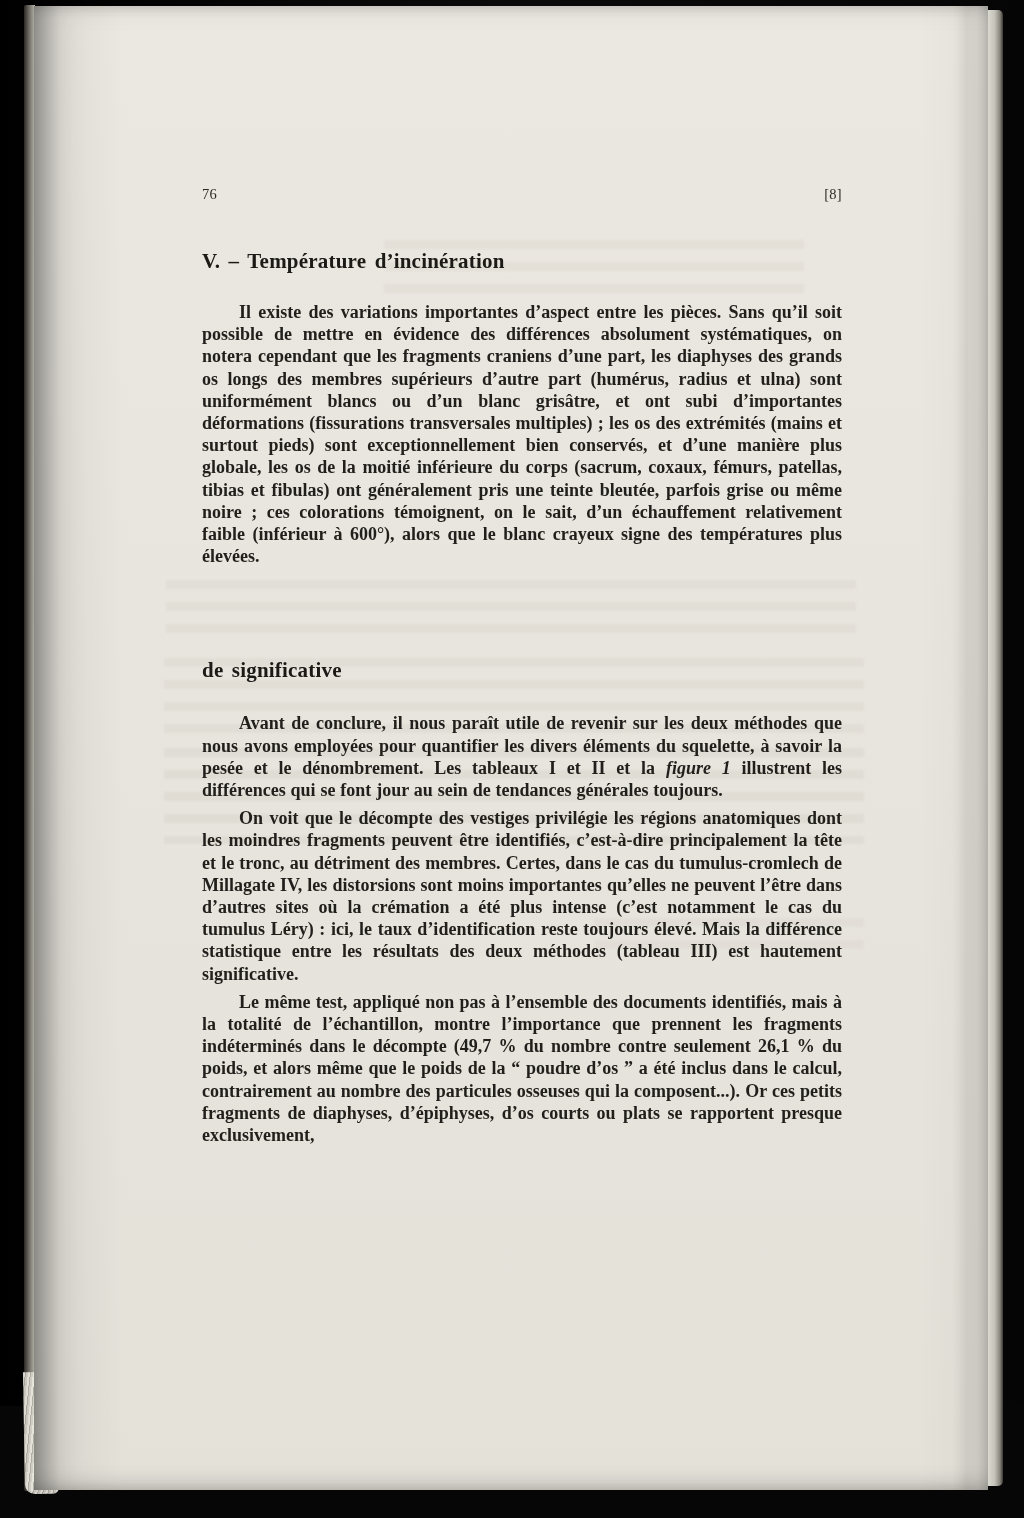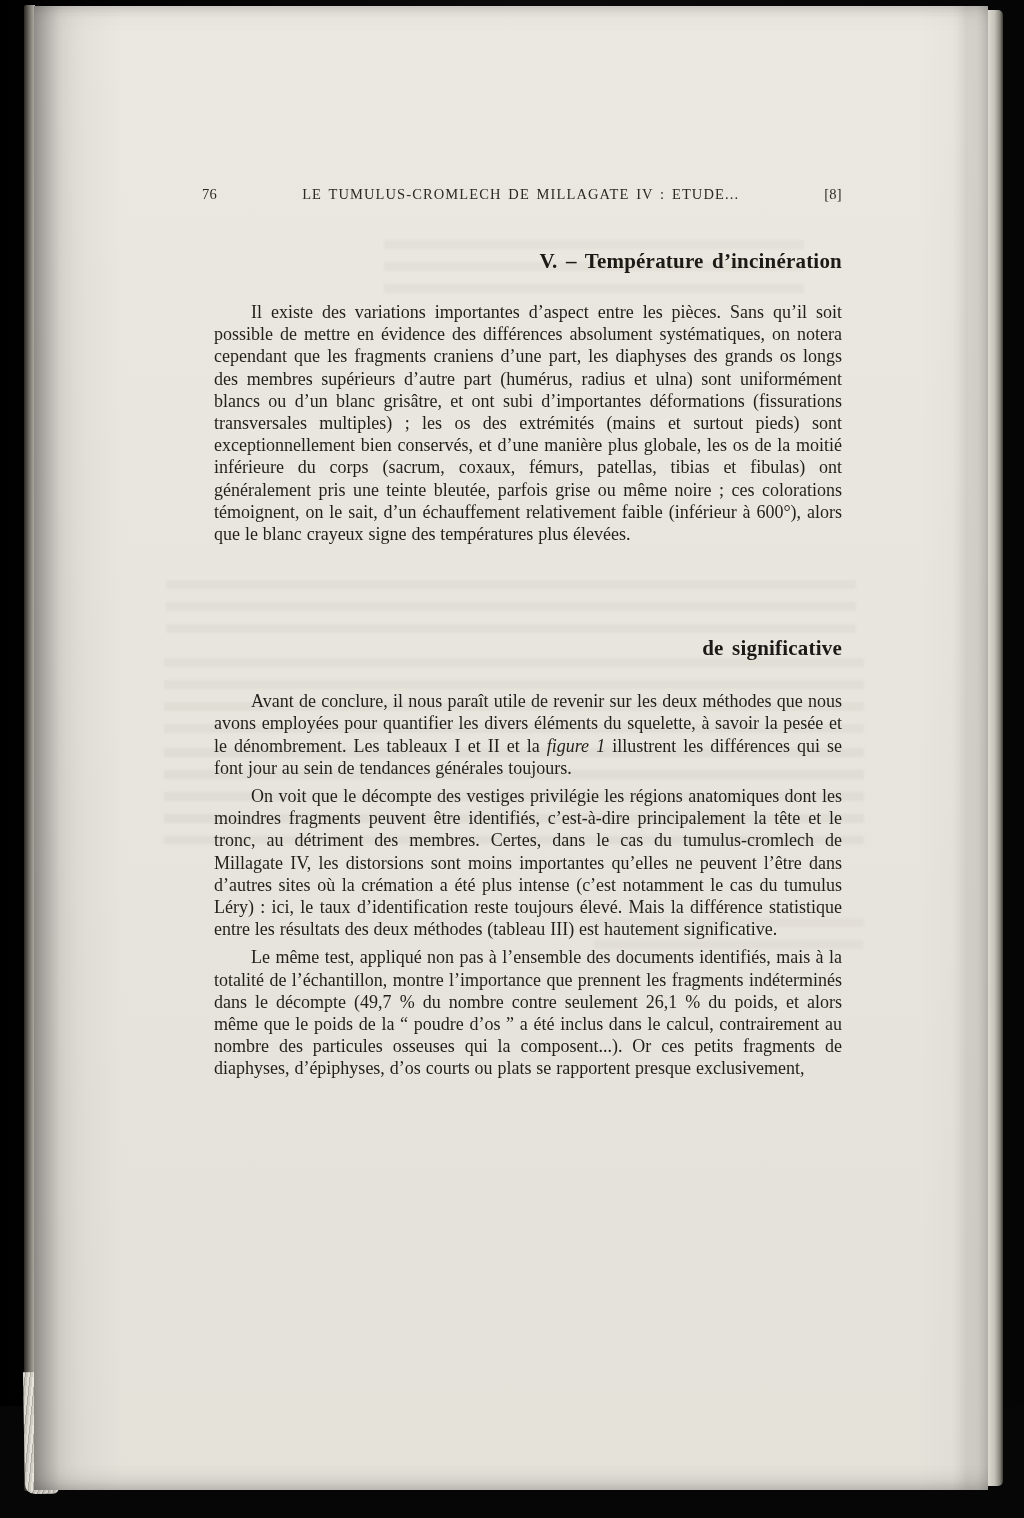--- a/index.html
+++ b/index.html
@@ -98,38 +98,39 @@
     font-size: 14.5px;
     color: #2c2a26;
   }
   .running-title {
     letter-spacing: 1.1px;
     word-spacing: 2px;
   }
   .folio, .folio-bracket { letter-spacing: 0.3px; }
 
   .sec-heading {
-    text-align: right;
+    text-align: left;
     font-weight: bold;
     font-size: 21px;
     letter-spacing: 0.2px;
     word-spacing: 3px;
     color: #1c1a16;
   }
   .sec-heading.first  { margin: 46px 0 27px 0; }
   .sec-heading.second { margin: 58px 0 27px 0; line-height: 30px; }
 
   .body-par {
     font-size: 18px;
     line-height: 22.2px;
     text-align: justify;
     text-indent: 37px;
-    margin: 0 0 6px 12px;
+    margin: 0 0 6px 0;
     word-spacing: 0.4px;
     color: #211f1b;
+    font-weight: bold;
   }
   .body-par .ital { font-style: italic; }
 </style>
 </head>
 <body>
 
 <div class="scene">
 
   <div class="left-sliver"></div>
   <div class="page-stack-bottom-left"></div>
@@ -140,21 +141,20 @@
     <div class="ghost g2"></div>
     <div class="ghost g3"></div>
     <div class="ghost g4"></div>
     <div class="ghost g5"></div>
     <div class="crease"></div>
 
     <div class="content">
 
       <div class="running-header">
         <span class="folio">76</span>
-        <span class="running-title">LE TUMULUS-CROMLECH DE MILLAGATE IV : ETUDE...</span>
         <span class="folio-bracket">[8]</span>
       </div>
 
       <h2 class="sec-heading first">V. – Température d’incinération</h2>
 
       <p class="body-par">Il existe des variations importantes d’aspect entre les pièces. Sans qu’il soit possible de mettre en évidence des différences absolument systématiques, on notera cependant que les fragments craniens d’une part, les diaphyses des grands os longs des membres supérieurs d’autre part (humérus, radius et ulna) sont uniformément blancs ou d’un blanc grisâtre, et ont subi d’importantes déformations (fissurations transversales multiples) ; les os des extrémités (mains et surtout pieds) sont exceptionnellement bien conservés, et d’une manière plus globale, les os de la moitié inférieure du corps (sacrum, coxaux, fémurs, patellas, tibias et fibulas) ont généralement pris une teinte bleutée, parfois grise ou même noire ; ces colorations témoignent, on le sait, d’un échauffement relativement faible (inférieur à 600°), alors que le blanc crayeux signe des températures plus élevées.</p>
 
 
       <h2 class="sec-heading second">
         <br>

